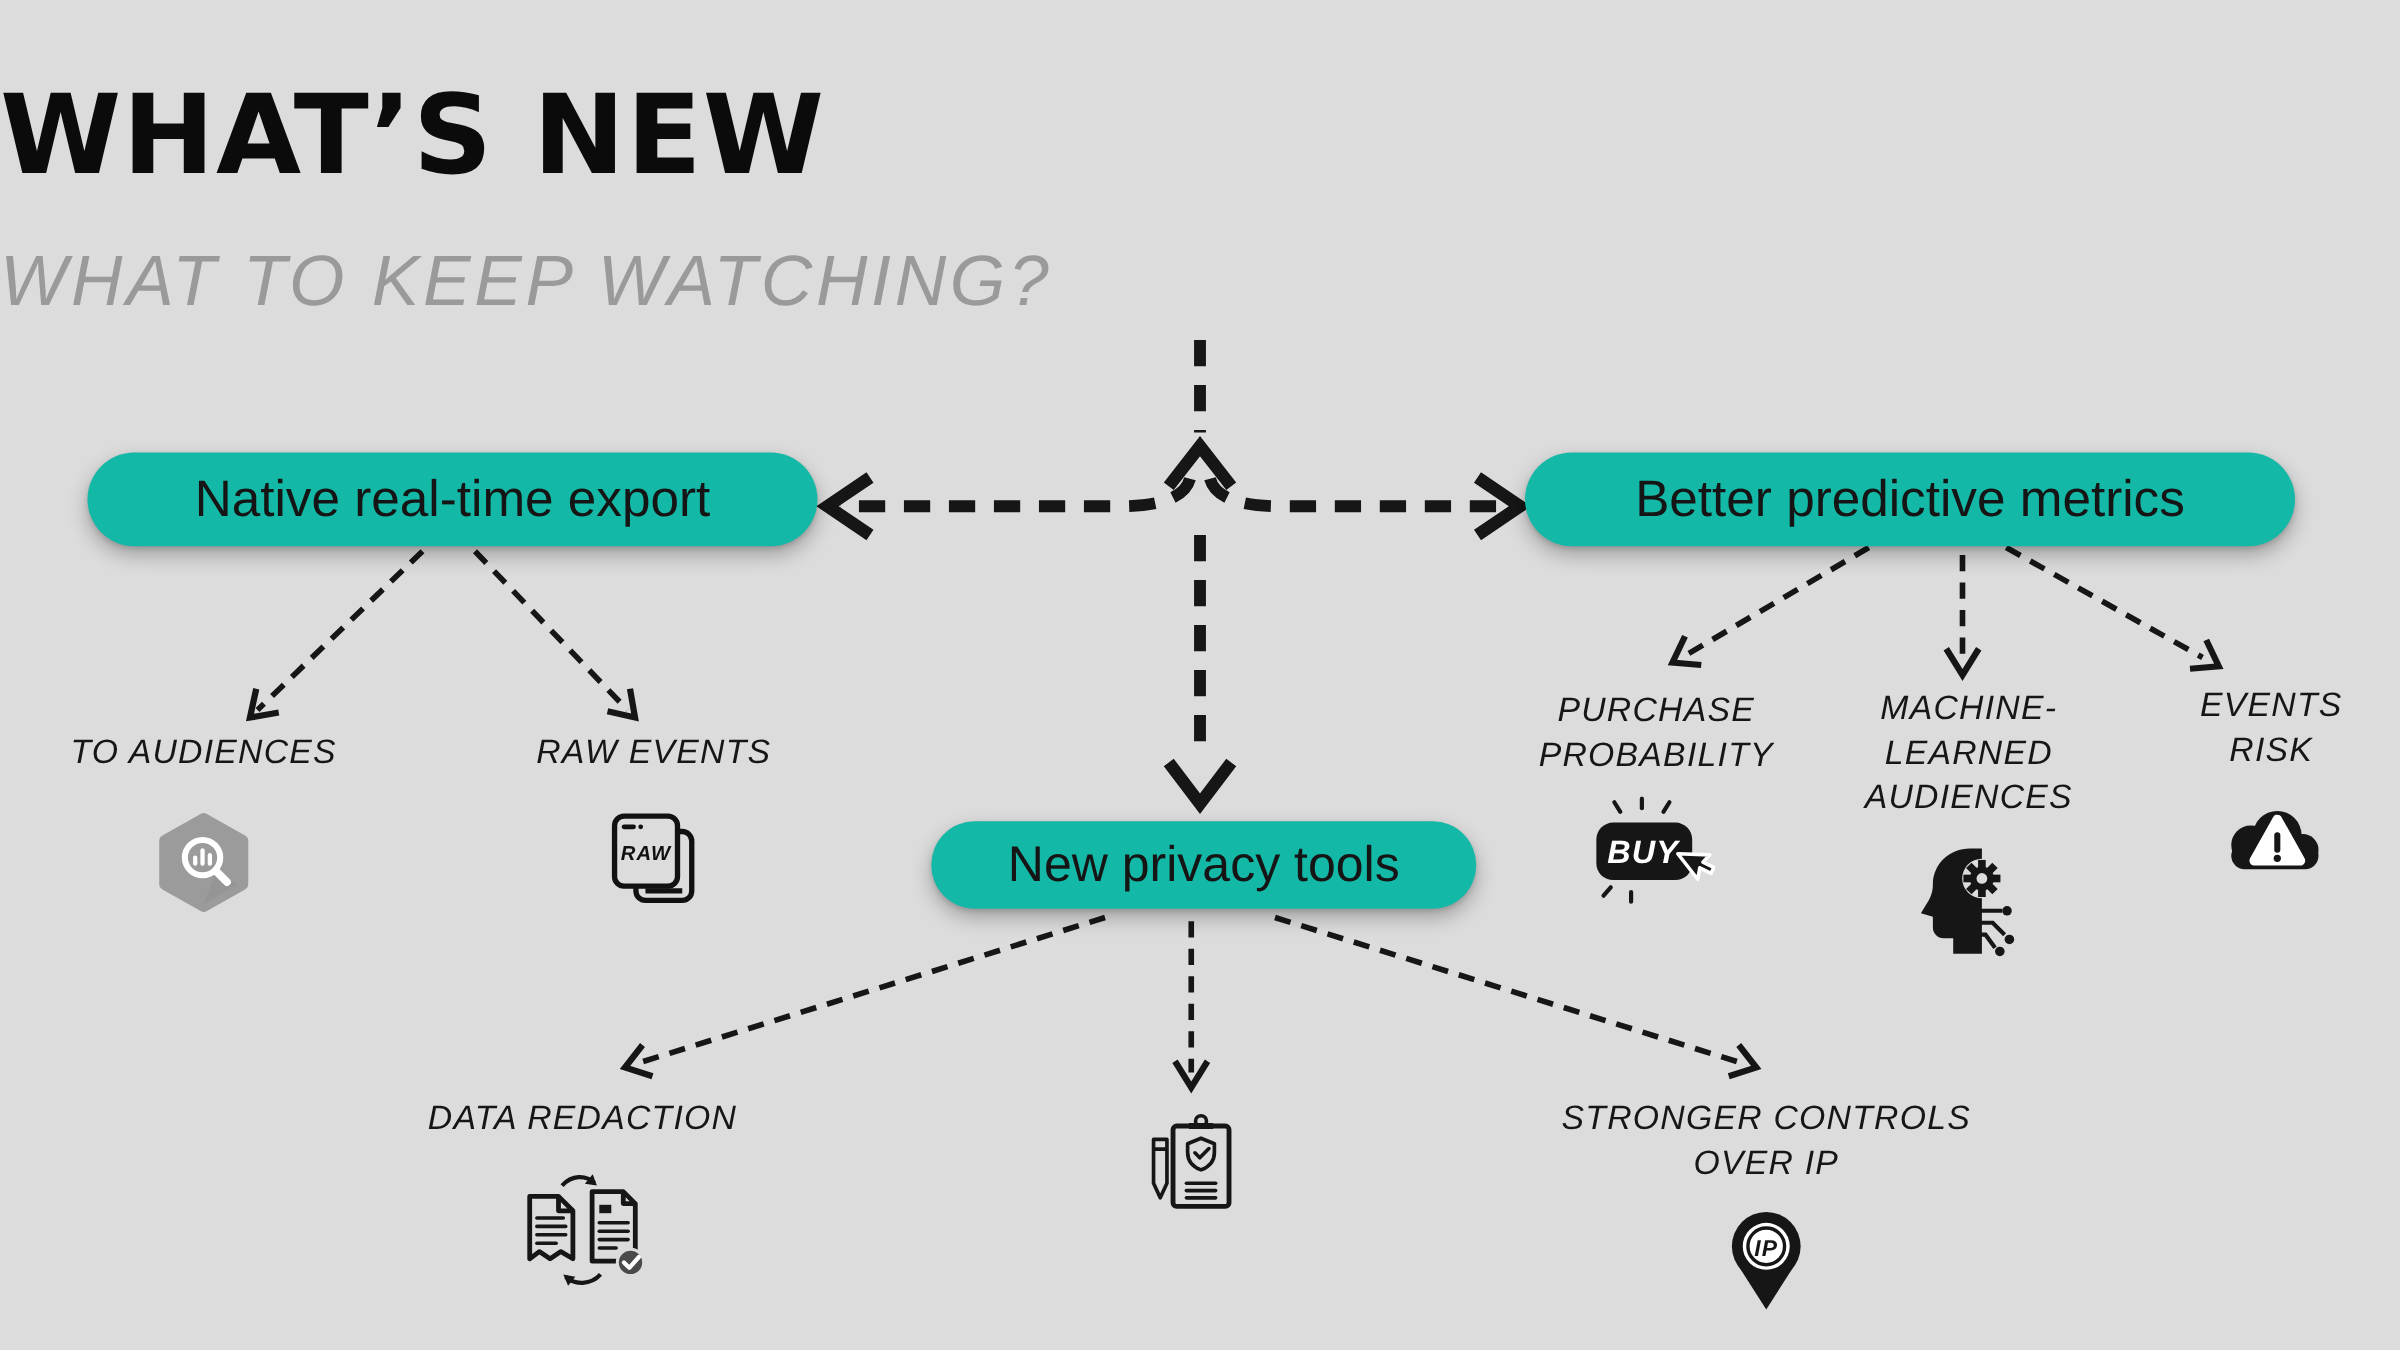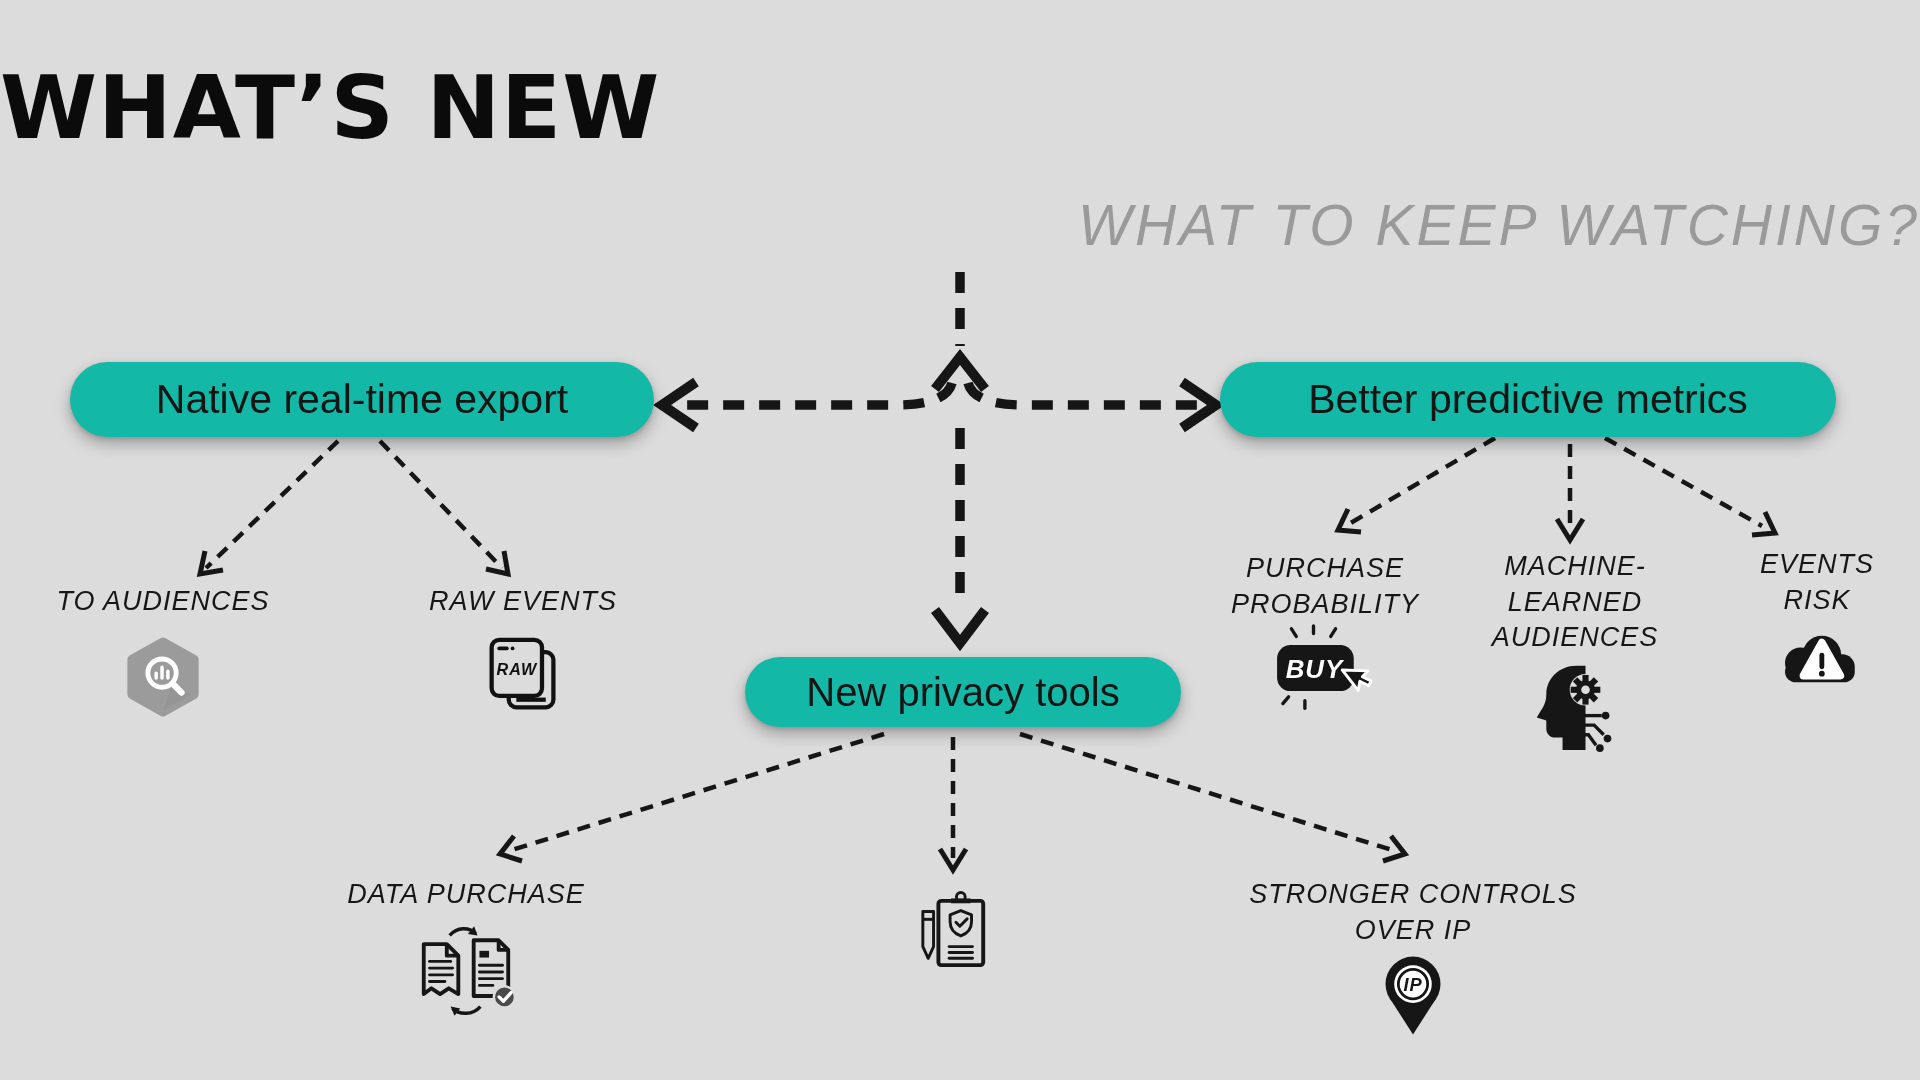--- a/index.html
+++ b/index.html
@@ -7,36 +7,36 @@
     width:1920px;height:1080px;position:relative;overflow:hidden;
     background:#dcdcdc;
     font-family:"Liberation Sans",sans-serif;color:#161616;
   }
   .title{
     position:absolute;left:0;right:0;top:56px;
     font-family:"DejaVu Sans",sans-serif;font-weight:bold;
     font-size:88px;letter-spacing:1px;color:#0b0b0b;
   }
   .subtitle{
-    position:absolute;left:0;right:0;top:192px;text-align:right;
+    position:absolute;left:0;right:0;top:192px;text-align:left;
     font-style:italic;font-size:57px;letter-spacing:3px;color:#9a9a9a;
   }
   .pill{
     position:absolute;background:#14b8a6;border-radius:44px;
     display:flex;align-items:center;justify-content:center;
     font-size:41px;color:#151515;white-space:nowrap;
     box-shadow:0 7px 16px rgba(0,0,0,.28),0 2px 4px rgba(0,0,0,.12);
   }
   #pill-left{left:70px;top:362px;width:584px;height:75px}
   #pill-right{left:1220px;top:362px;width:616px;height:75px}
   #pill-center{left:745px;top:657px;width:436px;height:70px;font-size:40px}
   .node{
     position:absolute;display:flex;flex-direction:column;align-items:center;
     text-align:center;font-style:italic;font-size:27px;letter-spacing:1px;
-    line-height:1.32;color:#161616;
+    line-height:1.32;color:#161616;gap:13px;
   }
   .node .lbl{width:100%}
   svg.arrows{position:absolute;left:0;top:0;pointer-events:none}
   .ic{display:block}
 </style>
 </head>
 <body>
 
 <div class="title">WHAT’S NEW</div>
 <div class="subtitle">WHAT TO KEEP WATCHING?</div>
@@ -169,21 +169,21 @@
       <circle cx="71" cy="38" r="13"></circle>
       <rect x="12" y="32" width="72" height="22" rx="11"></rect>
     </g>
     <path d="M50 13 L69 47 H31 Z" fill="#ffffff" stroke="#ffffff" stroke-width="8" stroke-linejoin="round"></path>
     <path d="M50 26 V38" stroke="#161616" stroke-width="5" stroke-linecap="round"></path>
     <circle cx="50" cy="45" r="3" fill="#161616"></circle>
   </svg>
 </div>
 
 <div class="node" style="left:306px;top:877px;width:320px">
-  <div class="lbl">DATA PURCHASE</div>
+  <div class="lbl">DATA REDACTION</div>
   <svg class="ic" width="112" height="96" viewBox="0 0 116 100" style="margin-top:10px">
     <path d="M14 22 h24 l12 12 v40 l-10 -6 -9 6 -9 -6 -8 6 z" fill="#dcdcdc" stroke="#161616" stroke-width="4" stroke-linejoin="round"></path>
     <path d="M38 22 v12 h12" fill="none" stroke="#161616" stroke-width="4" stroke-linejoin="round"></path>
     <g stroke="#161616" stroke-width="3" stroke-linecap="round">
       <path d="M20 40 h22"></path>
         <path d="M20 47 h24"></path>
         <path d="M20 54 h24"></path>
         <path d="M20 61 h16"></path>
     </g>
     <path d="M66 18 h26 l10 10 v48 h-36 z" fill="#dcdcdc" stroke="#161616" stroke-width="4" stroke-linejoin="round"></path>

